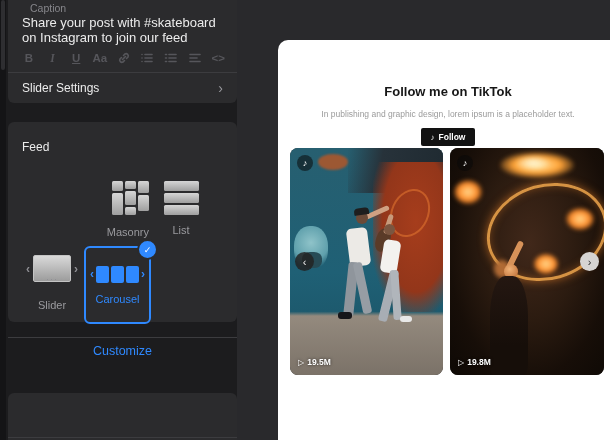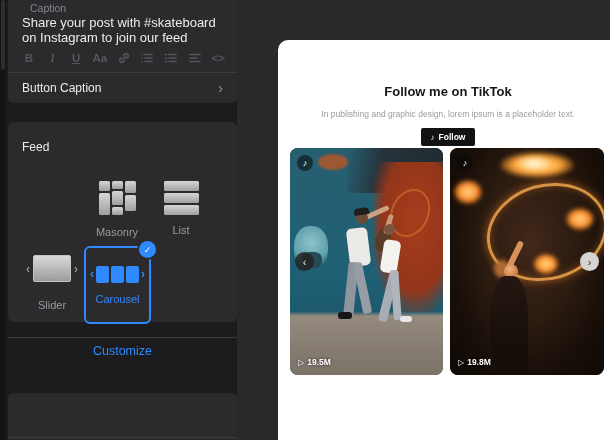--- a/index.html
+++ b/index.html
@@ -177,29 +177,29 @@
               <path d="M2 3.5 h10"></path>
               <path d="M2 7 h7"></path>
               <path d="M2 10.5 h10"></path>
             </g>
           </svg>
       </div>
       <div class="tb-btn">&lt;&gt;</div>
     </div>
     <div class="divider" style="top:96px;"></div>
     <div class="row-settings">
-      <span class="row-label">Button Caption</span>
+      <span class="row-label">Slider Settings</span>
       <span class="chev">›</span>
     </div>
   </div>
 
   <div class="panel panel-feed">
     <div class="feed-label">Feed</div>
 
-    <div class="lay-opt" style="left:77px;top:59px;">
+    <div class="lay-opt" style="left:77px;top:59px;align-items:flex-end;">
       <div class="icon-masonry">
         <div class="mas-col">
             <div class="cell" style="height:10px;"></div>
             <div class="cell" style="height:22px;"></div>
           </div>
         <div class="mas-col">
             <div class="cell" style="height:8px;"></div>
             <div class="cell" style="height:14px;"></div>
             <div class="cell" style="height:8px;"></div>
           </div>

